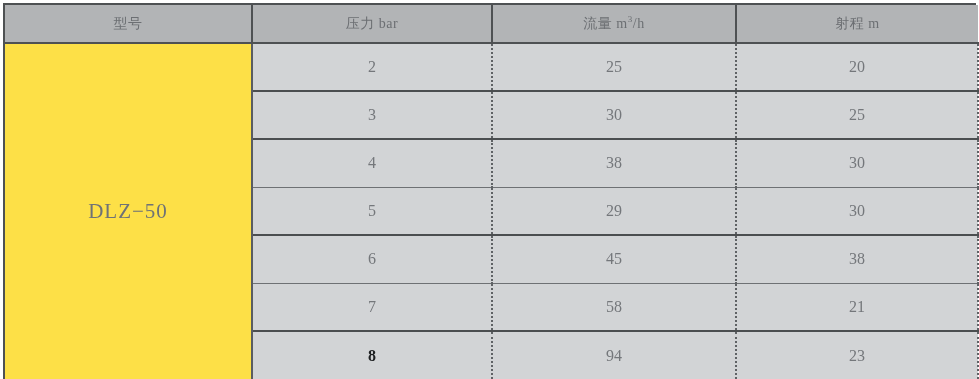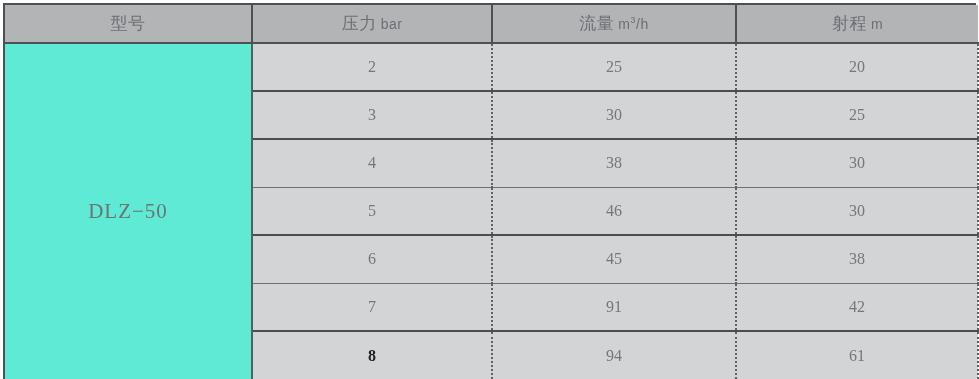--- a/index.html
+++ b/index.html
@@ -46,36 +46,36 @@
     border-bottom: 2px solid #4e5153;
     border-right: 2px solid #4e5153;
     padding: 0;
     letter-spacing: 0.5px;
   }
   thead th.th-last {
     border-right: none;
   }
   .cjk {
     font-family: "DejaVu Sans", "Liberation Sans", sans-serif;
-    font-size: 17px;
+    font-size: 14px;
   }
   .unit {
-    font-family: Liberation Sans, sans-serif;
+    font-family: Liberation Serif, serif;
     font-size: 14px;
     margin-left: 4px;
   }
   .unit sup {
     font-size: 9px;
     vertical-align: super;
   }
 
   
   td.model-cell {
     width: 247px;
-    background: #5eead4;
+    background: #fde047;
     color: #6f7276;
     font-size: 21px;
     text-align: center;
     vertical-align: middle;
     border-right: 2px solid #5a5d60;
     padding: 0;
     letter-spacing: 1px;
   }
 
   
@@ -151,33 +151,33 @@
         <td class="data-cell">30</td>
         <td class="data-cell col-last">25</td>
       </tr>
       <tr class="data-row rule-thin">
         <td class="data-cell">4</td>
         <td class="data-cell">38</td>
         <td class="data-cell col-last">30</td>
       </tr>
       <tr class="data-row">
         <td class="data-cell">5</td>
-        <td class="data-cell">46</td>
+        <td class="data-cell">29</td>
         <td class="data-cell col-last">30</td>
       </tr>
       <tr class="data-row rule-thin">
         <td class="data-cell">6</td>
         <td class="data-cell">45</td>
         <td class="data-cell col-last">38</td>
       </tr>
       <tr class="data-row">
         <td class="data-cell">7</td>
-        <td class="data-cell">91</td>
-        <td class="data-cell col-last">42</td>
+        <td class="data-cell">58</td>
+        <td class="data-cell col-last">21</td>
       </tr>
       <tr class="data-row row-last">
         <td class="data-cell emph">8</td>
         <td class="data-cell">94</td>
-        <td class="data-cell col-last">61</td>
+        <td class="data-cell col-last">23</td>
       </tr>
     </tbody>
   </table>
 </div>
 
 </body></html>

